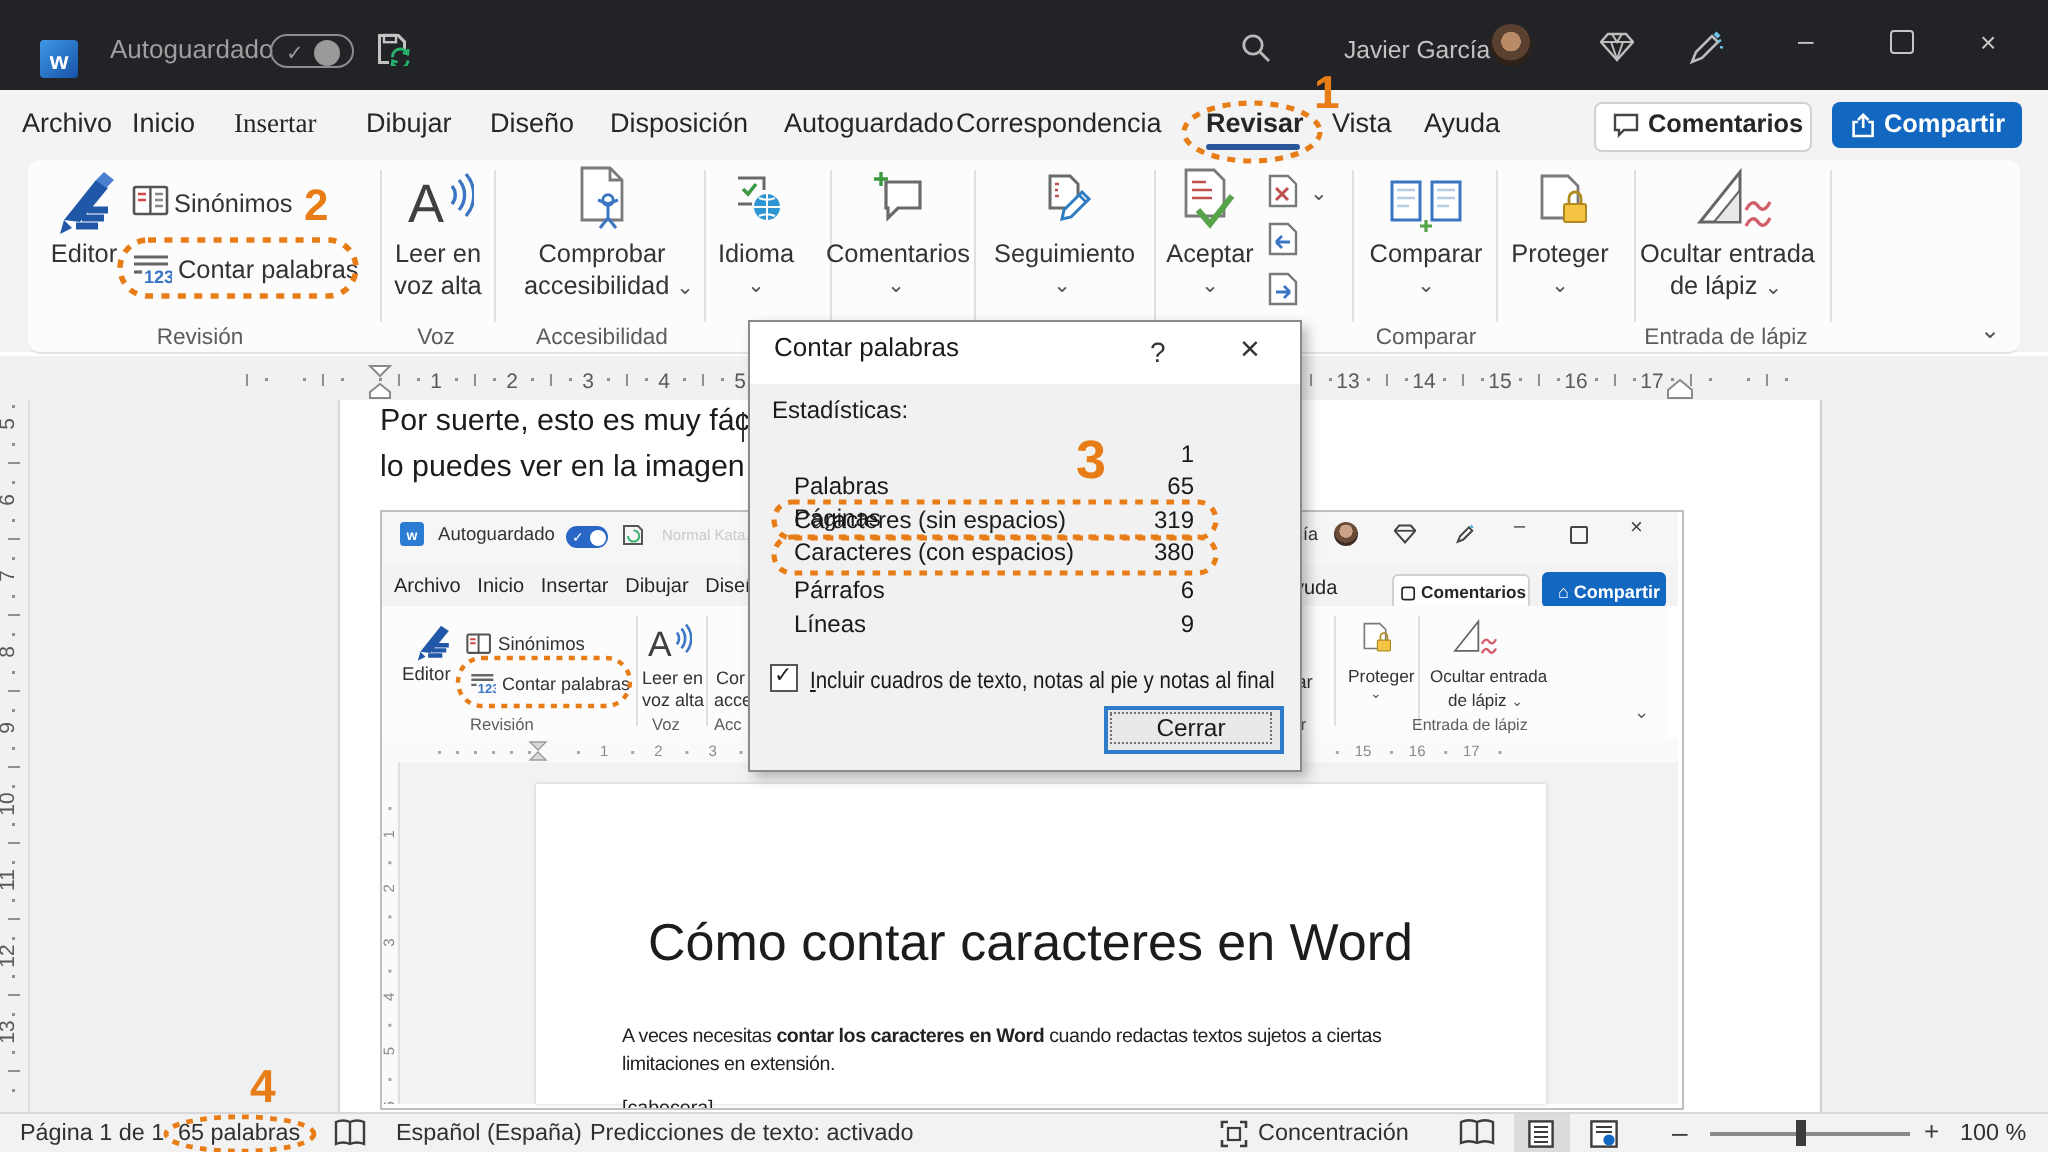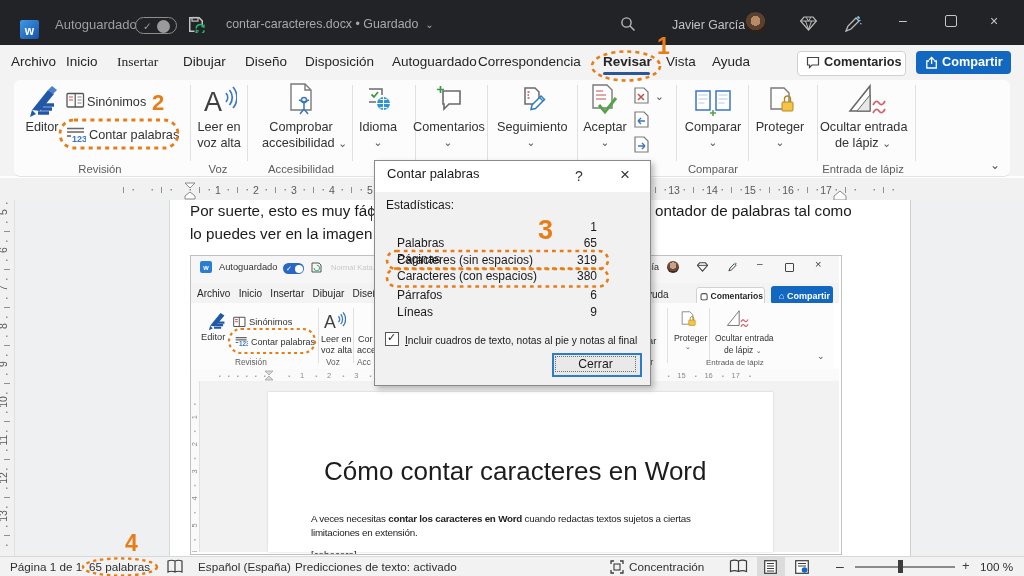--- a/index.html
+++ b/index.html
@@ -55,21 +55,20 @@
   <div class="abs" style="left:157px;top:19.5px;width:13px;height:13px;border-radius:50%;background:#9a9a9a;"></div>
 
   <svg class="abs" style="left:187px;top:15px" width="18" height="18" viewBox="0 0 18 18">
     <path d="M2 2 h10.5 l3.5 3.5 v5 h-1.5 v-4.3 l-2.7-2.7 h-8.3 v12 h4 v1.5 h-5.5 z" fill="#c3c3c3"></path>
     <rect x="5" y="2.5" width="6" height="3.6" fill="none" stroke="#c3c3c3" stroke-width="1.2"></rect>
     <path d="M9.2 13.6 a4 4 0 0 1 7.6-1.8" fill="none" stroke="#27b36e" stroke-width="1.5"></path>
     <path d="M17.2 9.5 l-0.3 2.6 -2.5-0.7" fill="none" stroke="#27b36e" stroke-width="1.3"></path>
     <path d="M17 15.2 a4 4 0 0 1 -7.6 1.6" fill="none" stroke="#27b36e" stroke-width="1.5"></path>
     <path d="M9 18 l0.3-2.7 2.5 0.8" fill="none" stroke="#27b36e" stroke-width="1.3"></path>
   </svg>
-  <div class="abs t" style="left:226px;top:17px;color:#a8a8a9;font-size:12.4px;">contar-caracteres.docx • Guardado&nbsp;&nbsp;<span style="font-size:10px;">⌄</span></div>
 
   <svg class="abs" style="left:620px;top:16px" width="16" height="16" viewBox="0 0 16 16">
     <circle cx="6.5" cy="6.5" r="4.6" fill="none" stroke="#b9b9b9" stroke-width="1.4"></circle>
     <line x1="10" y1="10" x2="14.5" y2="14.5" stroke="#b9b9b9" stroke-width="1.4"></line>
   </svg>
   <div class="abs" style="left:672px;top:18px;color:#c2c2c2;font-size:12.3px;">Javier García</div>
 
   <div class="abs" style="left:745px;top:12px;width:21px;height:21px;border-radius:50%;background:radial-gradient(circle at 50% 42%, #b98a66 0 30%, #59402f 31% 58%, #2e2118 59%);"></div>
 
   <svg class="abs" style="left:800px;top:16px" width="17" height="15" viewBox="0 0 17 15">
@@ -393,21 +392,20 @@
       </g>
 </svg></div>
 <div class="abs" id="doc">
   <div class="abs" style="left:14px;top:0px;width:156px;height:356px;background:#eef0f1;"></div>
   <div class="abs" style="left:170px;top:0px;width:740px;height:356px;background:#ffffff;"></div>
   <div class="abs" style="left:169px;top:0px;width:1px;height:356px;background:#d8d8d8;"></div>
   <div class="abs" style="left:910px;top:0px;width:114px;height:356px;background:#eef0f1;"></div>
   <div class="abs" style="left:910px;top:0px;width:1px;height:356px;background:#cfcfcf;"></div>
   <div class="abs" style="left:14px;top:0px;width:1px;height:356px;background:#e0e0e0;"></div>
   <div class="doctext" style="left:190px;top:2px;">Por suerte, esto es muy fácil</div>
-  <div class="doctext" style="left:655px;top:2px;">ontador de palabras tal como</div>
   <div class="doctext" style="left:190px;top:25px;">lo puedes ver en la imagen a</div>
   <div class="abs" style="left:371px;top:6px;width:1.2px;height:15px;background:#333;"></div>
 </div>
 <div class="abs" id="inner">
 
   <div class="abs" style="left:0;top:0;width:648px;height:27px;background:#f6f6f7;border-bottom:1px solid #ebebeb;"></div>
   <svg class="abs" style="left:9px;top:5px" width="12" height="12" viewBox="0 0 12 12">
     <rect x="0" y="0" width="12" height="12" rx="2" fill="#2b7cd3"></rect>
     <text x="6" y="9" font-size="7" font-weight="bold" fill="#fff" text-anchor="middle" font-family="Liberation Sans">w</text>
   </svg>

